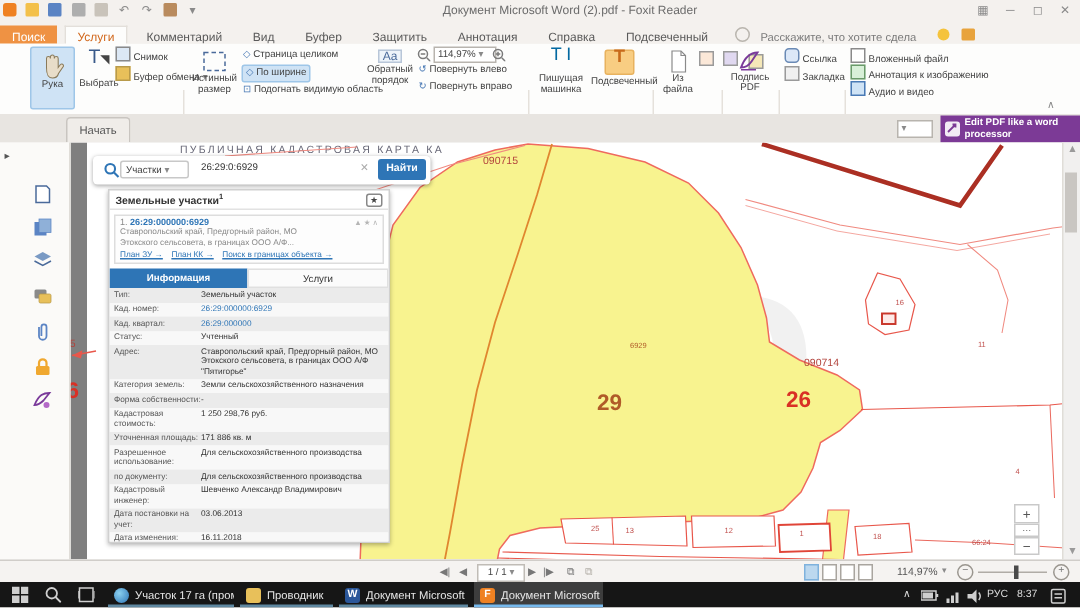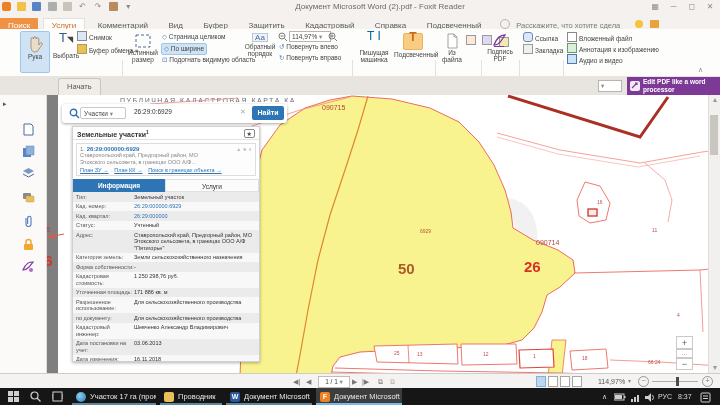--- a/index.html
+++ b/index.html
@@ -120,21 +120,21 @@
   </div>
 </div>
 
 <div id="tabrow" class="abs">
   <span class="rtab file">Поиск</span>
   <span class="rtab active">Услуги</span>
   <span class="rtab">Комментарий</span>
   <span class="rtab">Вид</span>
   <span class="rtab">Буфер</span>
   <span class="rtab">Защитить</span>
-  <span class="rtab">Кадастровый</span>
+  <span class="rtab">Аннотация</span>
   <span class="rtab">Справка</span>
   <span class="rtab">Подсвеченный</span>
   <span style="display:inline-block;width:8px;height:8px;border:1px solid #b9b5ae;border-radius:50%;
         vertical-align:middle;margin:0 2px 0 6px;"></span>
   <span id="tellme">Расскажите, что хотите сдела</span>
   <span style="display:inline-block;width:8px;height:8px;background:#f5c33c;border-radius:50%;
         vertical-align:middle;margin:0 3px 0 10px;"></span>
   <span style="display:inline-block;width:9px;height:8px;background:#e8a33c;border-radius:1px;
         vertical-align:middle;margin-right:4px;"></span>
   <input id="ribbon-search" style="vertical-align: middle;" placeholder="Поиск">
@@ -272,21 +272,21 @@
   </div>
   <div class="abs rbtn-small" style="left:567px;top:25px;">
     <span class="mini-ico" style="border:1px solid #4a7ab5;background:#cfe3f5;"></span><span>Аудио и видео</span>
   </div>
   <div class="abs glabel" style="left:570px;width:60px;">Вставка</div>
 
   <div class="abs" style="left:698px;top:37px;color:#8a8a8a;font-size:7px;">∧</div>
 </div>
 
 <div id="doctabs" class="abs">
-  <div class="dtab" style="left:58px;text-align:center;">
+  <div class="dtab" style="left:44px;text-align:center;">
     <span>Начать</span>
   </div>
   <div class="abs combo" style="left:598px;top:4px;width:18px;height:10px;">
     <span style="color:#8a8a8a;">▾</span>
   </div>
 </div>
 <div id="promo" class="abs">
   <svg class="abs" style="left:2px;top:3px;" width="12" height="12">
     <rect x="1" y="1" width="10" height="10" rx="2" fill="#fff" opacity="0.9"></rect>
     <path d="M3 8 L8 3 M6 3 h2 v2" stroke="#7c3a96" stroke-width="1.2" fill="none"></path>
@@ -323,21 +323,21 @@
     <polyline points="332,372 445,375 565,377 690,381" fill="none" stroke="#e8574b" stroke-width="0.8"></polyline>
     <polyline points="610,360 660,362 720,366" fill="none" stroke="#e8574b" stroke-width="0.6"></polyline>
     <line x1="48" y1="237" x2="64" y2="234" stroke="#e8574b" stroke-width="1"></line>
     <polygon points="48,237 55,233.5 54,239" fill="#e8574b"></polygon>
   </svg>
 
   <span class="maplab dark" style="left:322px;top:9px;">090715</span>
   <span class="maplab dark" style="left:536px;top:144px;">090714</span>
   <span class="maplab dark" style="left:27px;top:131px;">090715</span>
   <span class="maplab big" style="left:524px;top:163px;">26</span>
-  <span class="maplab big brown" style="left:398px;top:165px;">50</span>
+  <span class="maplab big brown" style="left:398px;top:165px;">29</span>
   <span class="maplab big" style="left:36px;top:157px;">26</span>
   <span class="maplab tiny brown" style="left:420px;top:133px;">6929</span>
   <span class="maplab tiny" style="left:597px;top:104px;">16</span>
   <span class="maplab tiny" style="left:652px;top:132px;">11</span>
   <span class="maplab tiny" style="left:677px;top:217px;">4</span>
   <span class="maplab tiny" style="left:30px;top:203px;">23</span>
   <span class="maplab tiny" style="left:394px;top:255px;">25</span>
   <span class="maplab tiny" style="left:417px;top:256px;">13</span>
   <span class="maplab tiny" style="left:483px;top:256px;">12</span>
   <span class="maplab tiny" style="left:533px;top:258px;">1</span>

